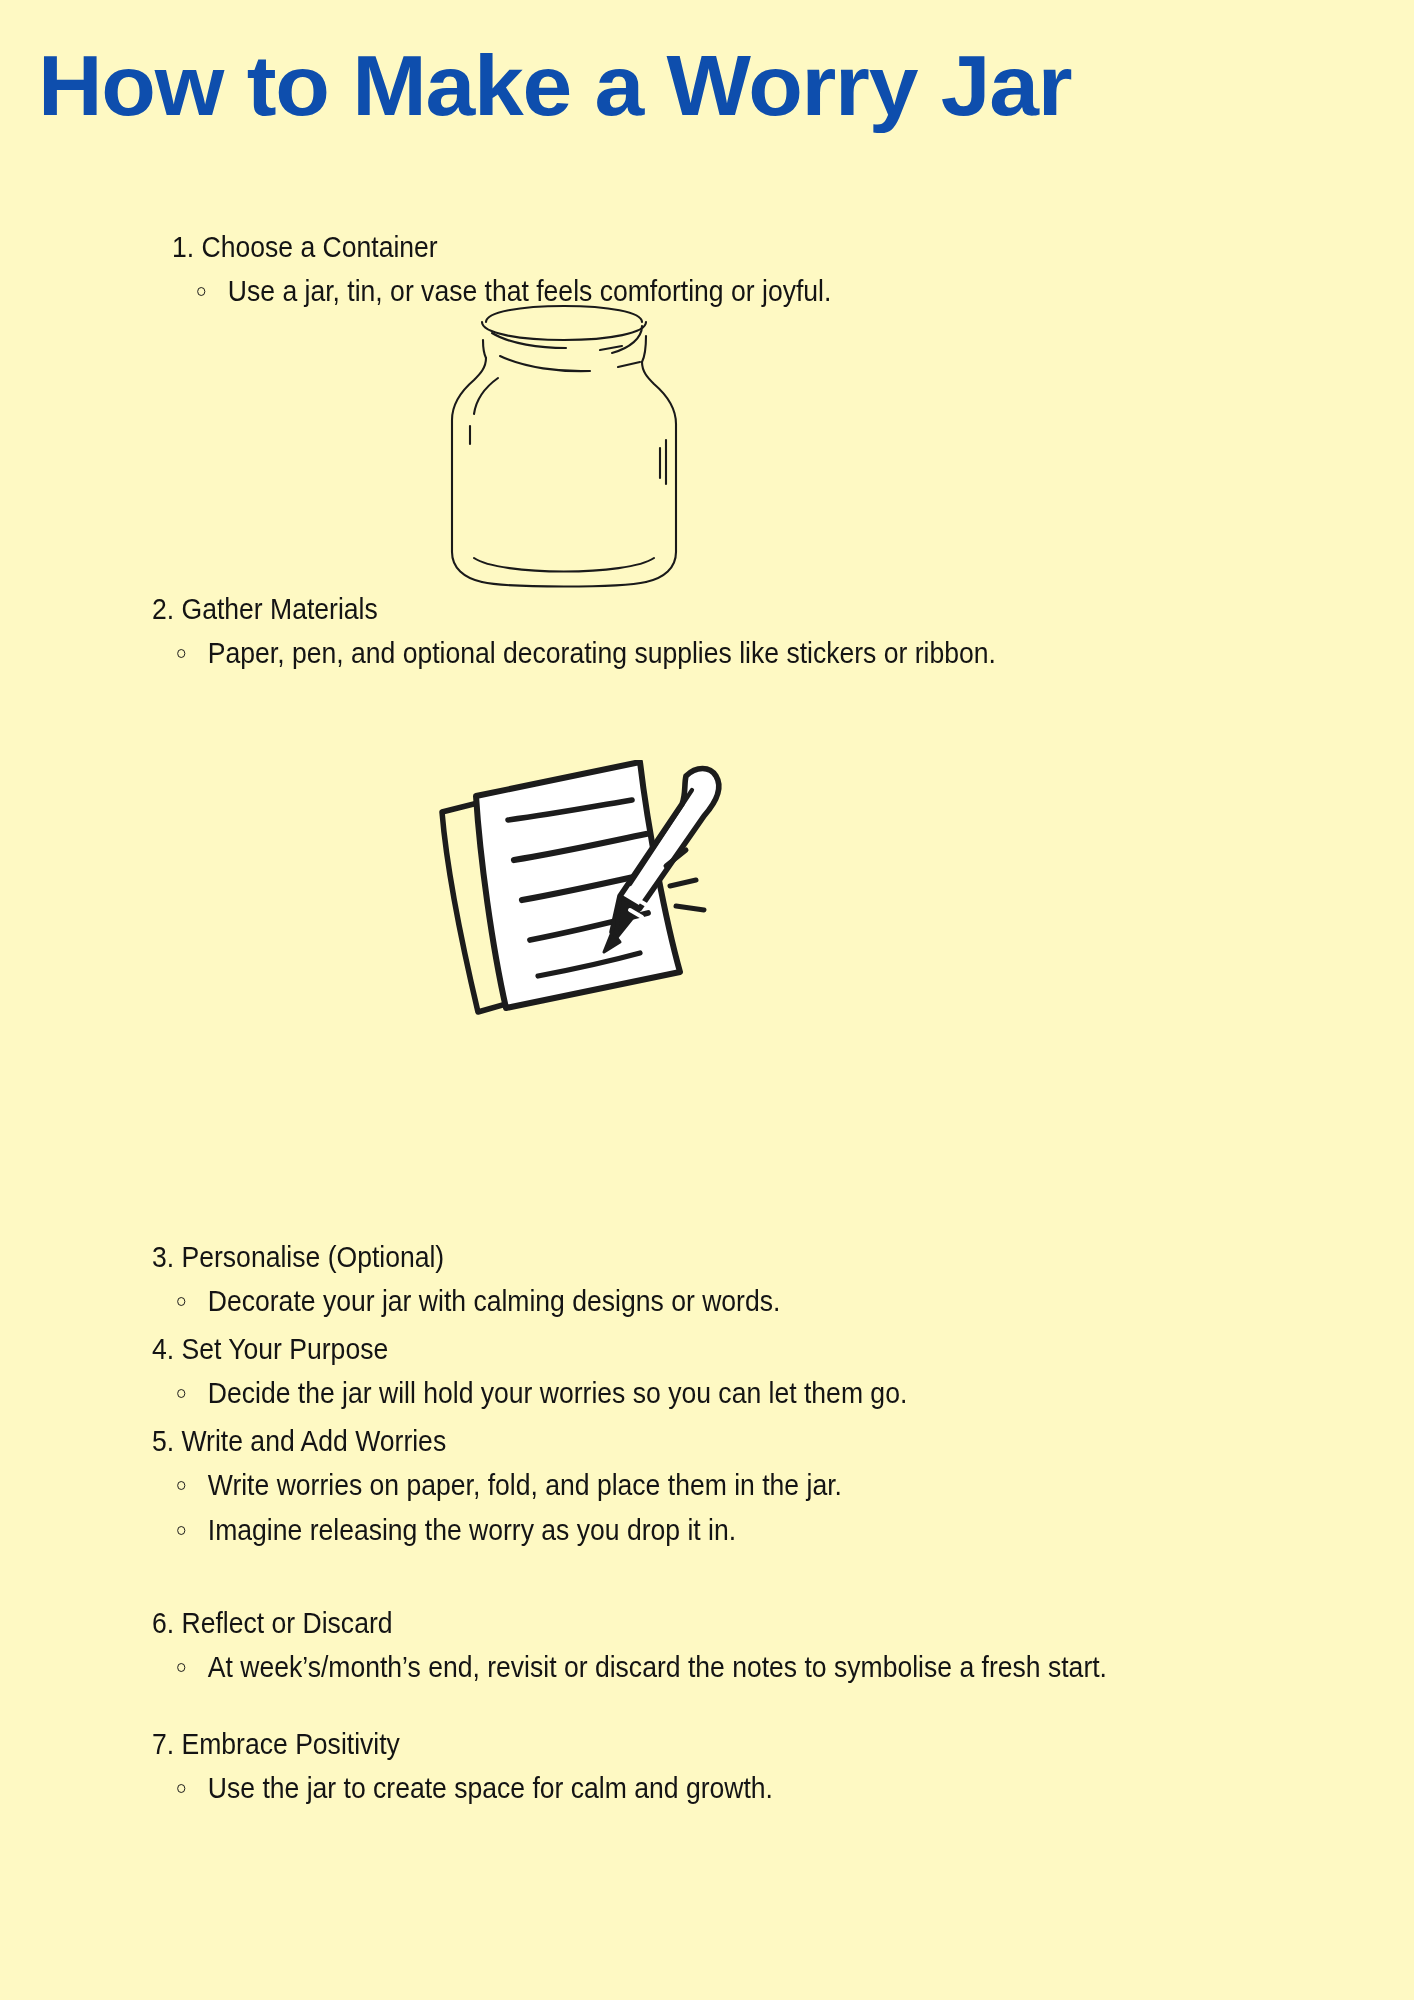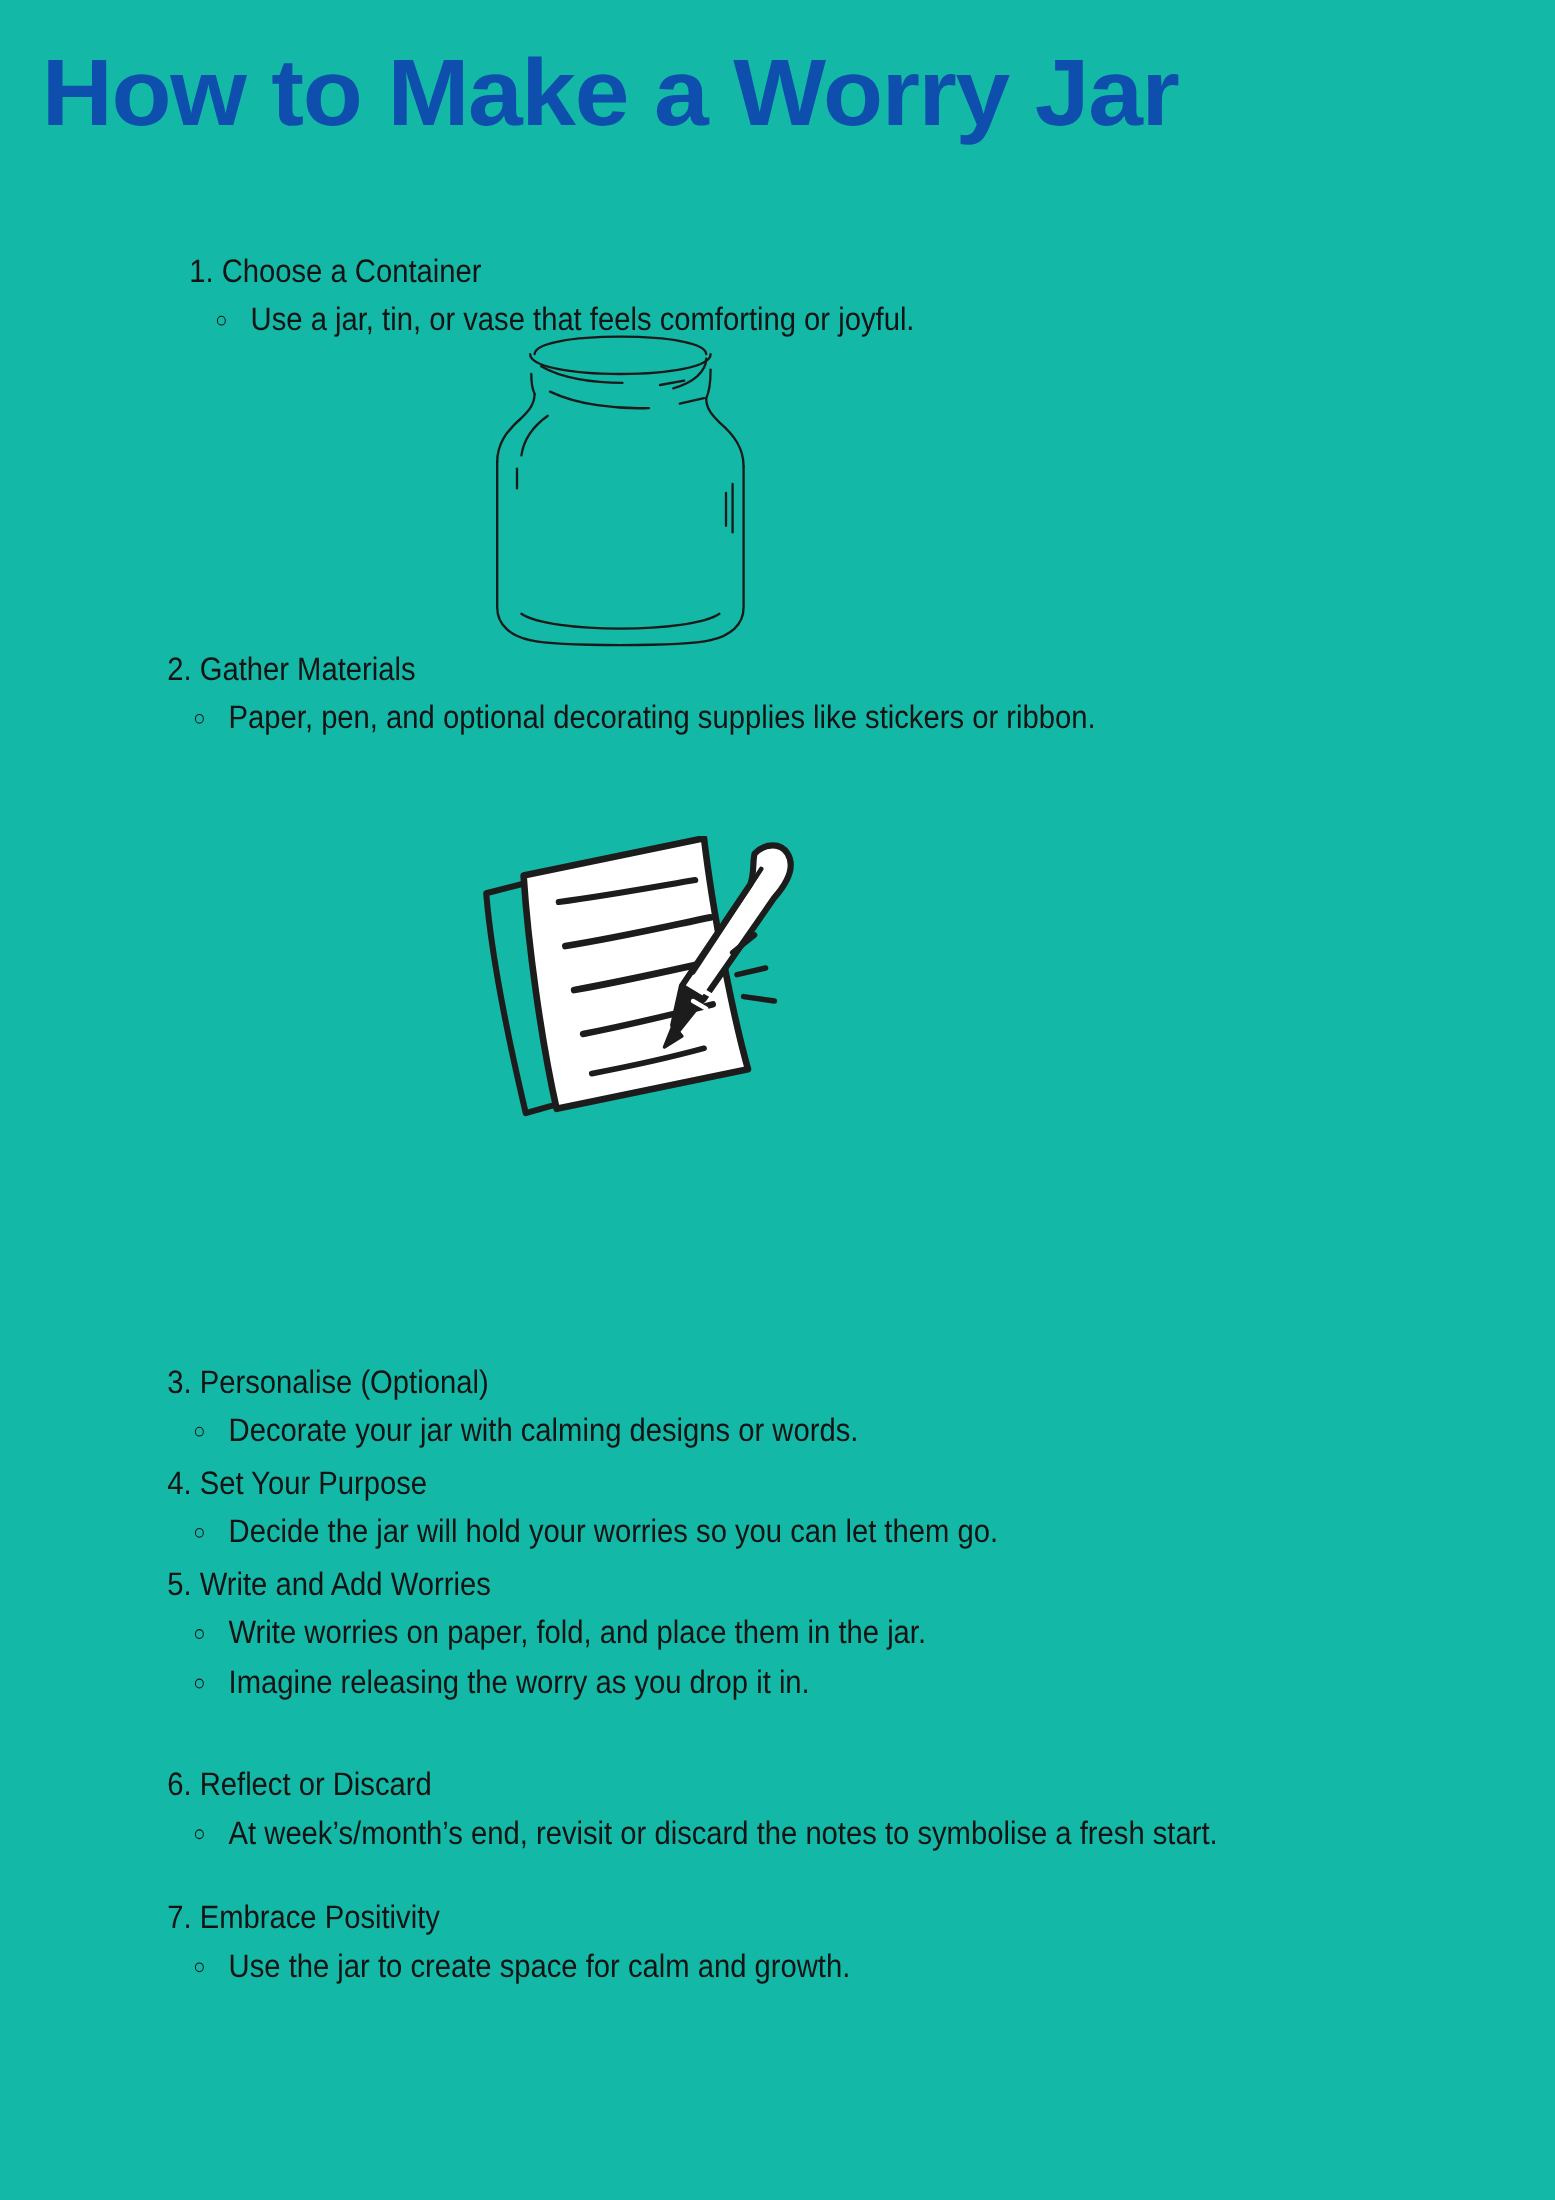--- a/index.html
+++ b/index.html
@@ -4,21 +4,21 @@
 <style>
   html, body {
     margin: 0;
     padding: 0;
     background: #ffffff;
   }
   .page {
     position: relative;
     width: 1414px;
     height: 2000px;
-    background: #14b8a6;
+    background: #fef9c3;
     font-family: "Liberation Sans", sans-serif;
     overflow: hidden;
   }
 
   
   .title {
     position: absolute;
     left: 38px;
     top: 42px;
     width: 1340px;

